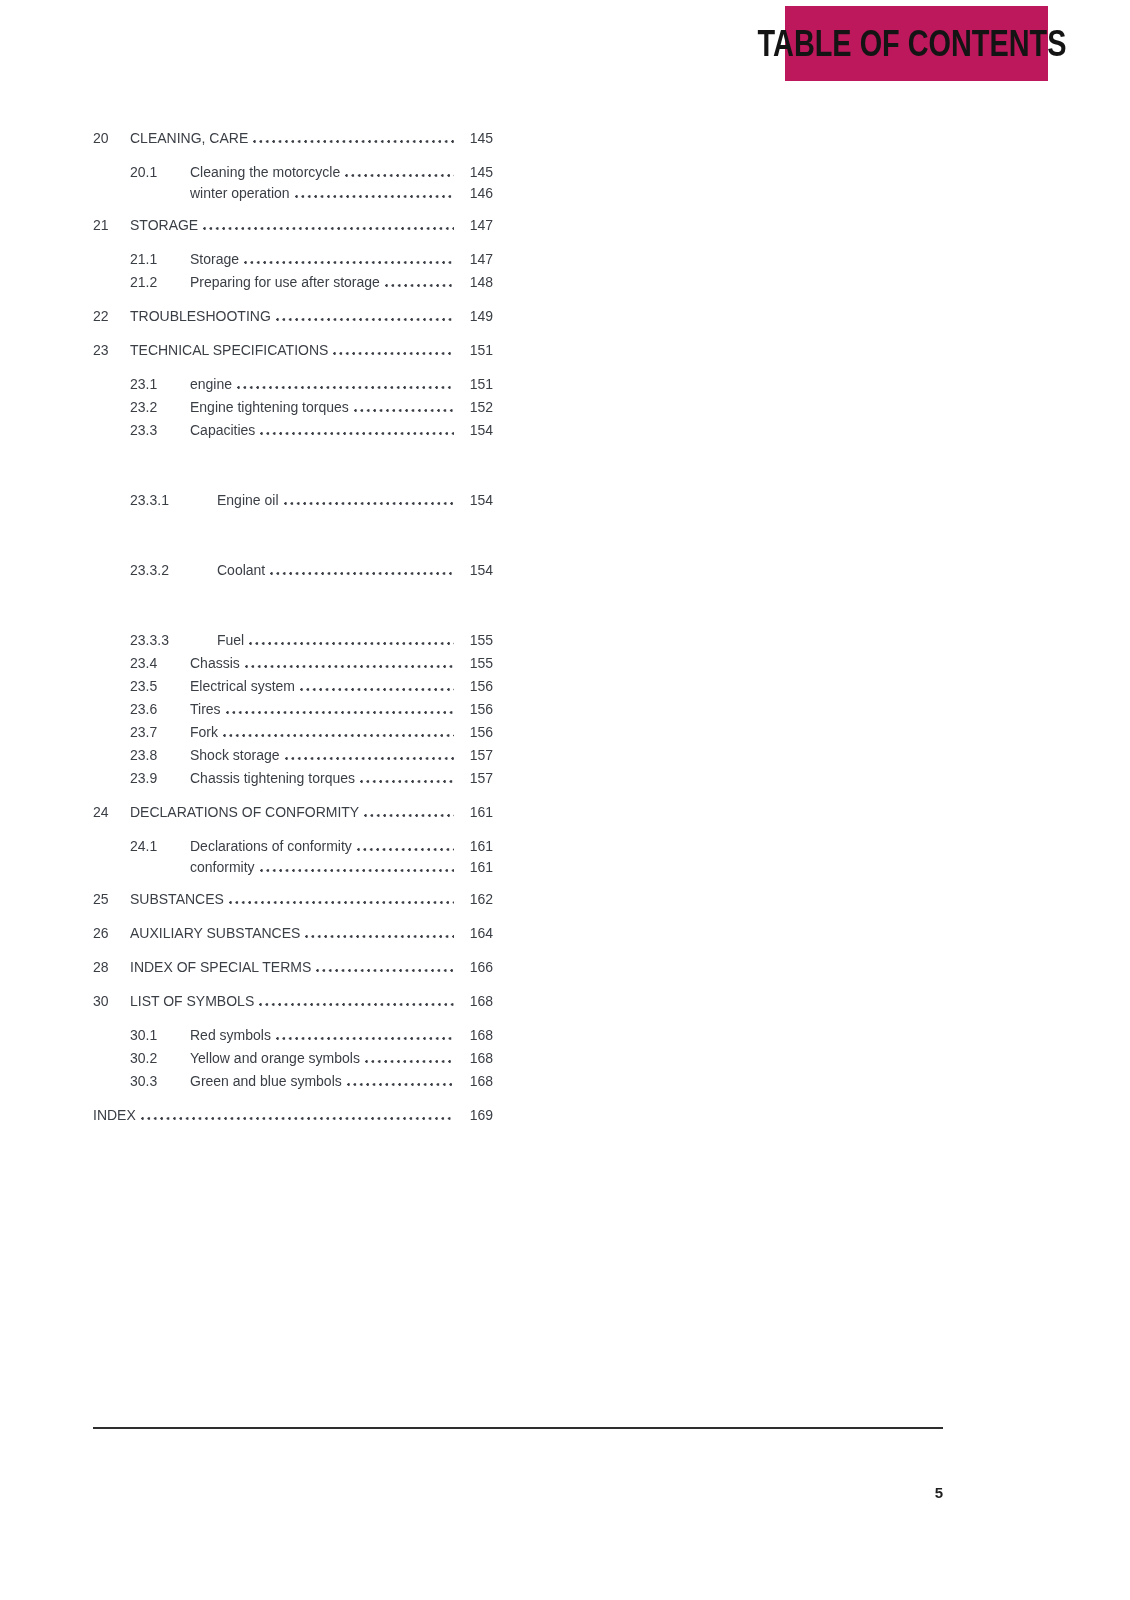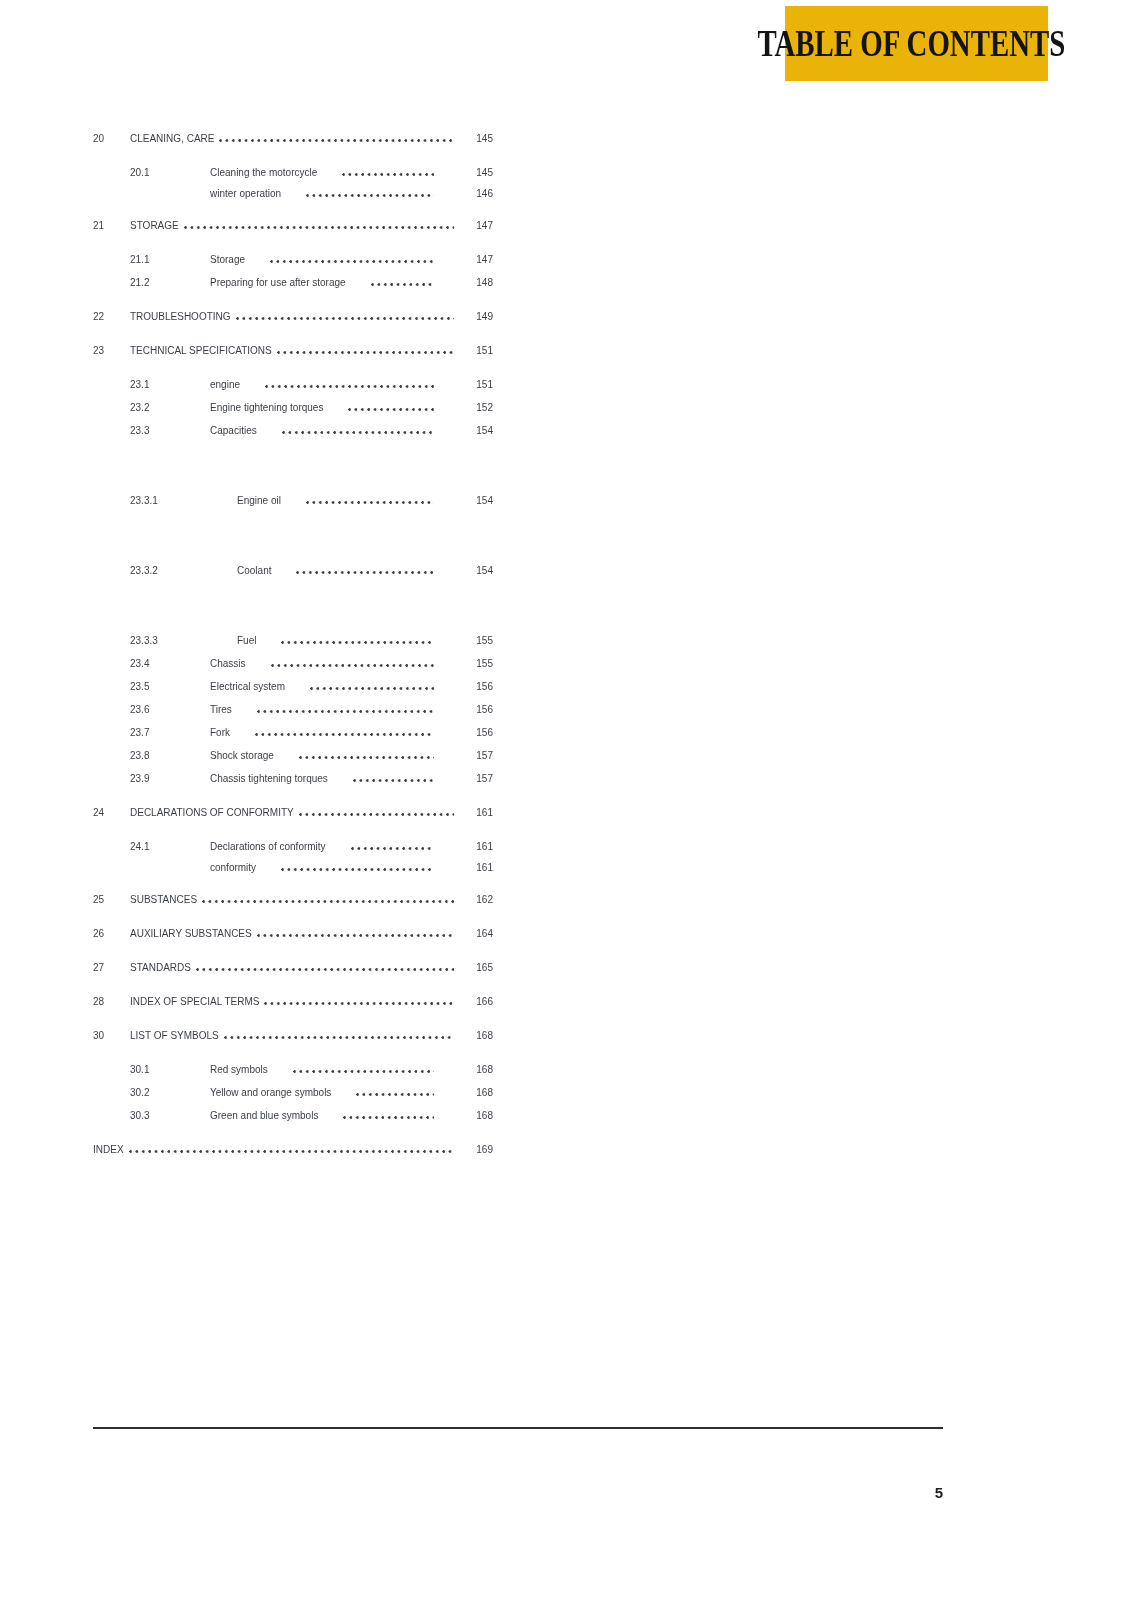--- a/index.html
+++ b/index.html
@@ -12,58 +12,57 @@
     overflow: hidden;
   }
 
   
   .header-box {
     position: absolute;
     left: 785px;
     top: 6px;
     width: 263px;
     height: 75px;
-    background: #eab308;
+    background: #be185d;
     display: flex;
     align-items: center;
     justify-content: center;
     padding-right: 10px;
     box-sizing: border-box;
-    font-family: Liberation Serif, serif;
   }
   .header-title {
     font-size: 37px;
     font-weight: bold;
     color: #141414;
     letter-spacing: 0px;
     transform: scaleX(0.78);
     transform-origin: center;
     white-space: nowrap;
   }
 
   
   .toc {
     position: absolute;
     left: 93px;
     top: 127px;
     width: 400px;
-    font-size: 10px;
+    font-size: 14px;
     color: #3a3e45;
   }
   .entry.gap { margin-top: 11px; }
   .line {
     display: flex;
     align-items: baseline;
     line-height: 23px;
     white-space: nowrap;
   }
   .line.cont { line-height: 19px; }
   .num { flex: none; }
   .lv1 > .line > .num { width: 37px; }
-  .lv2 > .line, .lv3 > .line { padding-left: 37px; gap: 20px; }
+  .lv2 > .line, .lv3 > .line { padding-left: 37px; }
   .lv2 > .line > .num { width: 60px; }
   .lv3 > .line > .num { width: 87px; margin-top: 47px; }
   .title { flex: none; }
   .leader {
     flex: 1 1 auto;
     min-width: 12px;
     height: 3px;
     margin: 0 3px 0 5px;
     background-image: radial-gradient(circle at 1.5px 1.5px, #3a3e45 1.15px, rgba(0,0,0,0) 1.5px);
     background-size: 6.4px 3px;
@@ -297,28 +296,20 @@
       <div class="entry lv1 gap">
         <div class="line">
     <span class="num">26</span>
     <span class="title">AUXILIARY SUBSTANCES</span>
     <span class="leader"></span>
     <span class="pg">164</span>
   </div>
       </div>
       <div class="entry lv1 gap">
         <div class="line">
-    <span class="num">27</span>
-    <span class="title">STANDARDS</span>
-    <span class="leader"></span>
-    <span class="pg">165</span>
-  </div>
-      </div>
-      <div class="entry lv1 gap">
-        <div class="line">
     <span class="num">28</span>
     <span class="title">INDEX OF SPECIAL TERMS</span>
     <span class="leader"></span>
     <span class="pg">166</span>
   </div>
       </div>
       <div class="entry lv1 gap">
         <div class="line">
     <span class="num">30</span>
     <span class="title">LIST OF SYMBOLS</span>

